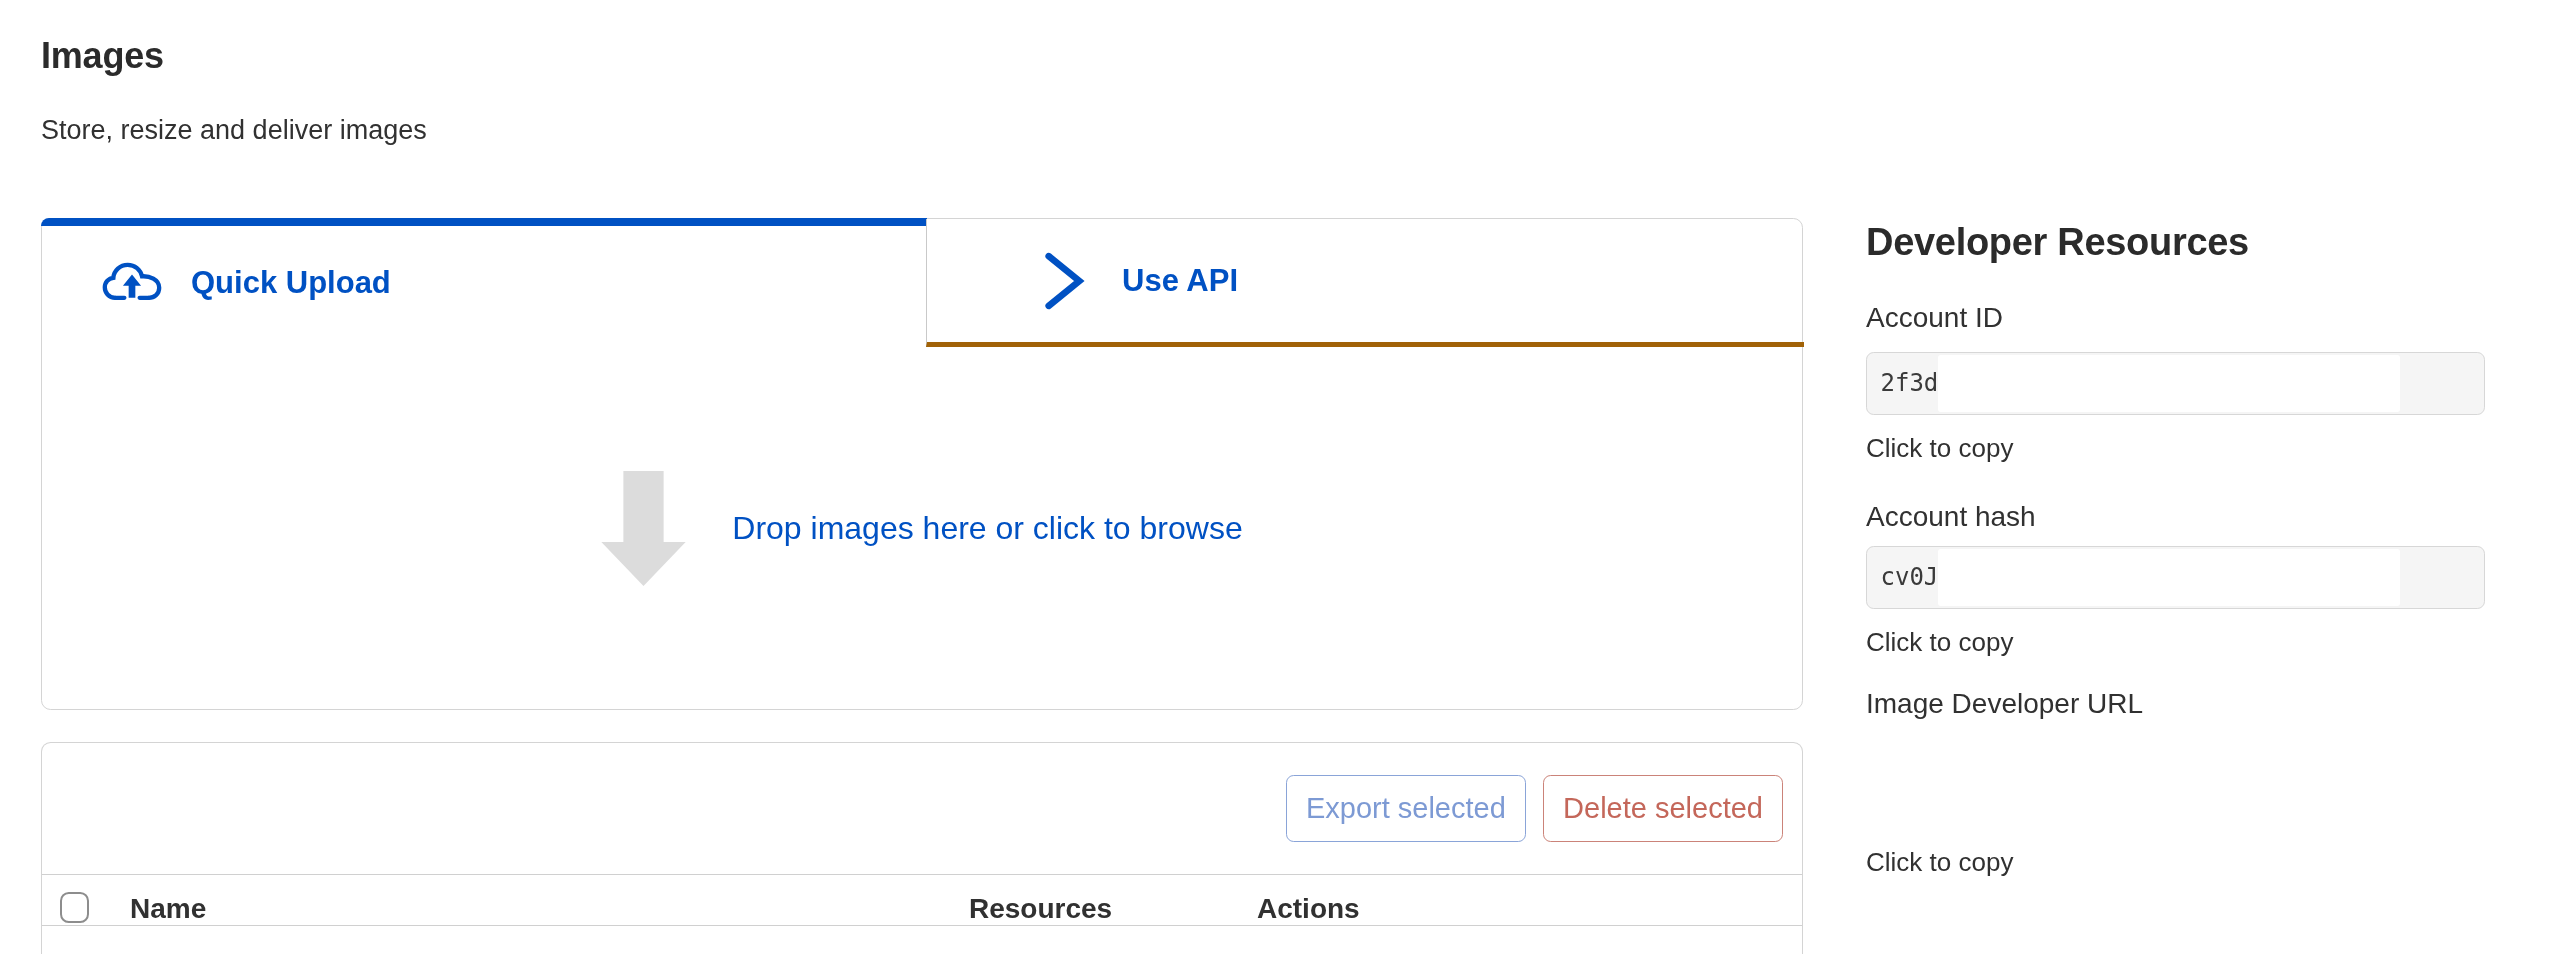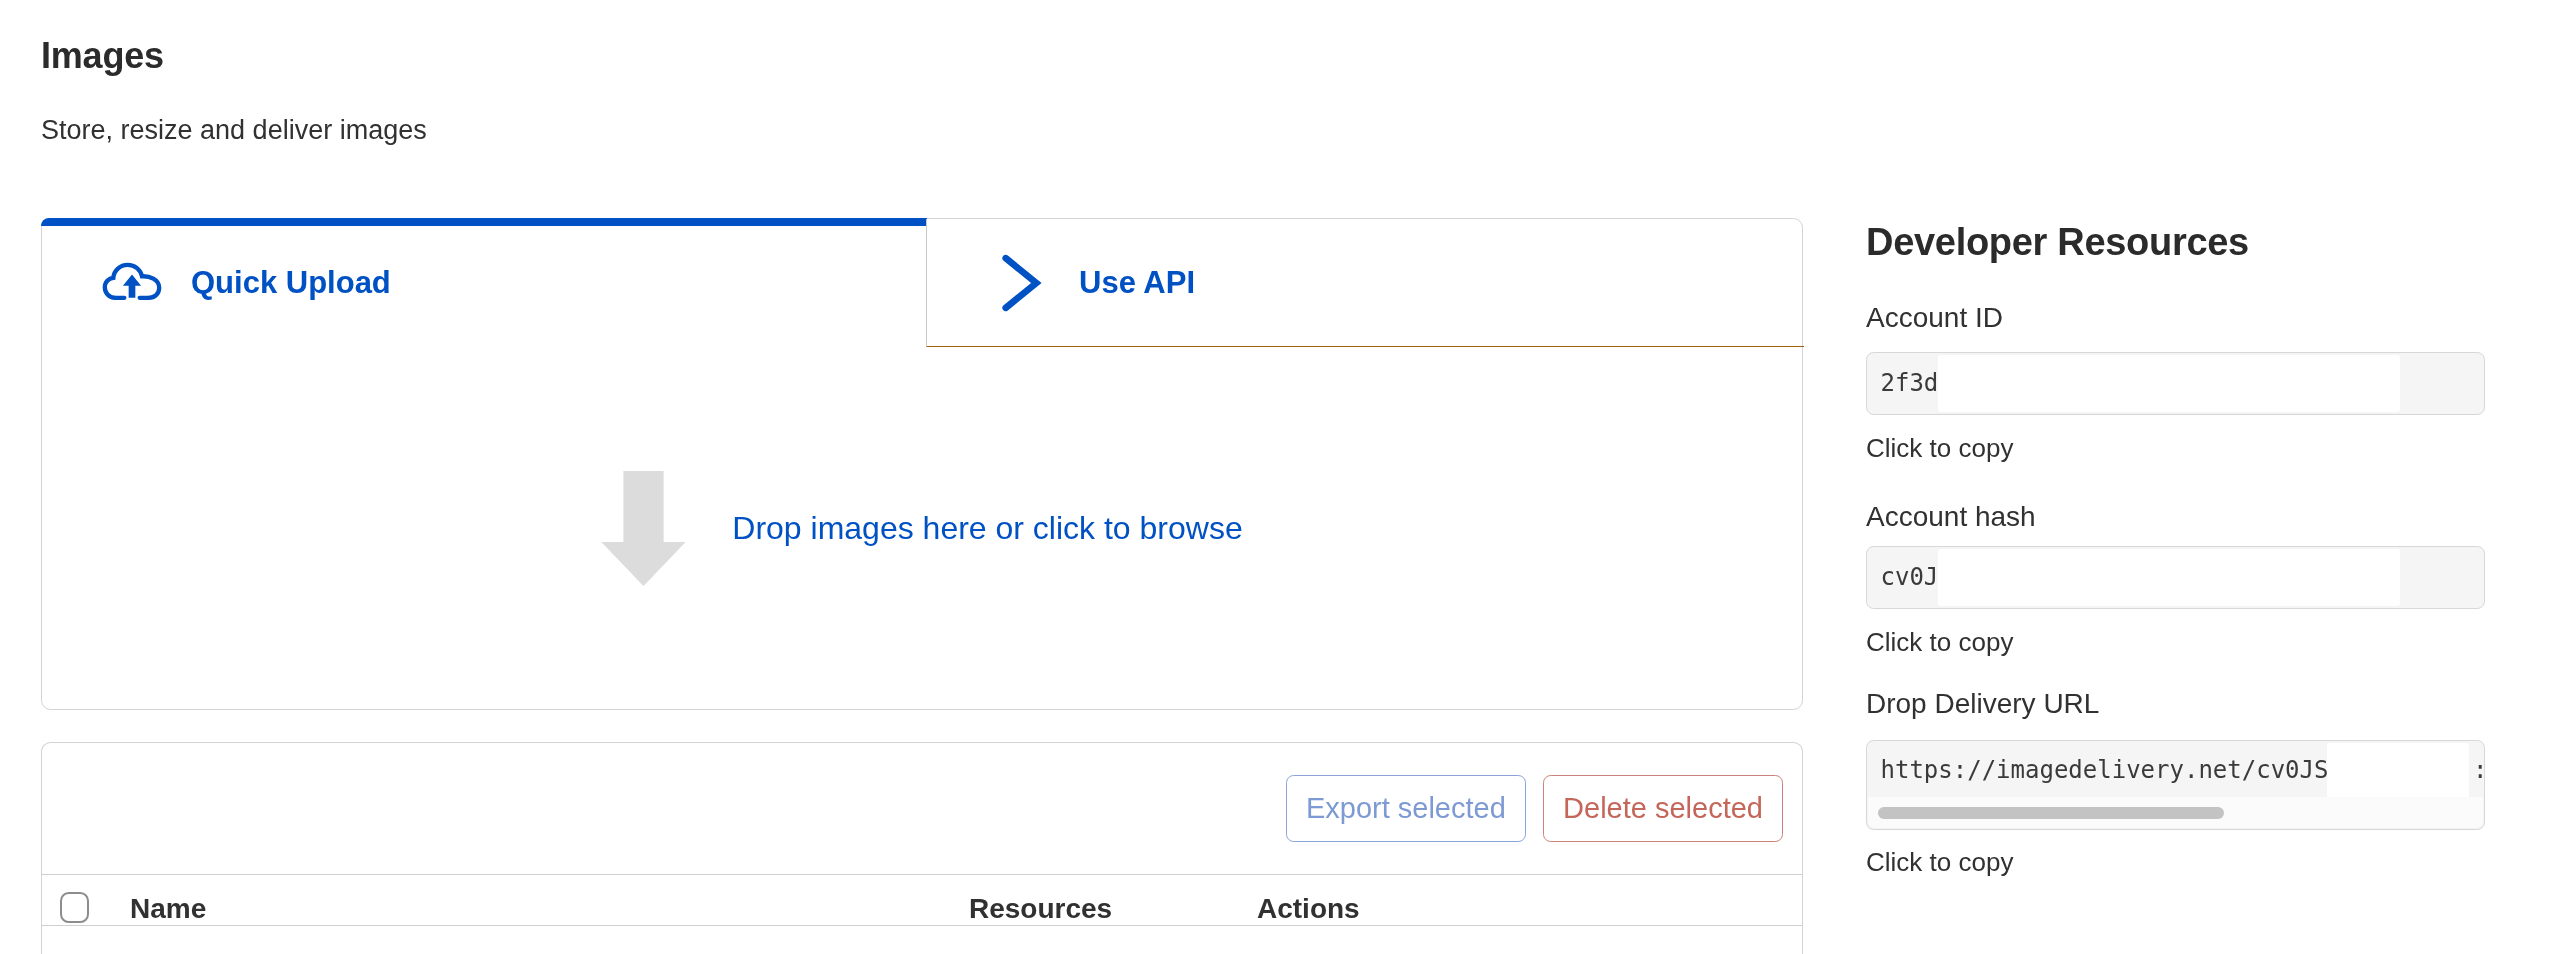--- a/index.html
+++ b/index.html
@@ -12,21 +12,21 @@
 
   
   .page-title{left:41px;top:35px;font-size:36px;font-weight:700;color:#2b2b2b;letter-spacing:-0.2px;}
   .page-subtitle{left:41px;top:115px;font-size:27px;color:#313131;}
 
   
   .upload-card{left:41px;top:218px;width:1762px;height:492px;border:1px solid #d4d4d4;border-radius:9.6px;background:#fff;}
   .tab{position:absolute;top:0;height:128px;display:flex;align-items:center;cursor:pointer;font-weight:bold;}
   .tab-active{left:0;width:884px;padding-left:60px;gap:29px;}
   .tab-blue-bar{position:absolute;left:-1px;top:-1px;width:886px;height:7.7px;background:#0051c3;border-top-left-radius:9.6px;}
-  .tab-inactive{left:884px;width:878px;padding-left:73px;gap:37px;border-left:1px solid #c9c9c9;border-bottom:1px solid #a16207;}
+  .tab-inactive{left:884px;width:878px;padding-left:116px;gap:37px;border-left:1px solid #c9c9c9;border-bottom:5px solid #a16207;}
   .tab-label{font-size:31px;color:#0051c3;}
   .dropzone{position:absolute;left:0;top:128px;right:0;bottom:0;display:flex;align-items:center;justify-content:center;gap:46px;cursor:pointer;}
   .dropzone-label{font-size:32px;color:#0051c3;}
 
   
   .list-card{left:41px;top:742px;width:1762px;height:231px;border:1px solid #d4d4d4;border-bottom:none;border-radius:9.6px 9.6px 0 0;background:#fff;}
   .toolbar{position:relative;height:131px;display:flex;align-items:center;justify-content:flex-end;gap:17.3px;padding-right:19px;}
   .btn{height:67px;padding:0 19px;font-size:29px;background:#fff;border-radius:7.7px;font-family:"Liberation Sans",sans-serif;cursor:pointer;}
   .btn-export{border:1.9px solid #8aa4d8;color:#7d9ad4;}
   .btn-delete{border:1.9px solid #cb8379;color:#c4675a;}
@@ -118,27 +118,17 @@
   </div>
   <div class="abs sb-hint" style="top:433px;">Click to copy</div>
 
   <div class="abs sb-label" style="top:501px;">Account hash</div>
   <div class="abs sb-field sb-field-short" style="top:546px;">
     <span class="sb-value">cv0J</span>
     <div class="redact redact-short"></div>
   </div>
   <div class="abs sb-hint" style="top:627px;">Click to copy</div>
 
-  <div class="abs sb-label" style="top:688px;">Drop Delivery URL</div>
-  <div class="abs sb-field sb-field-url" style="top:740px;">
-    <div class="url-text-row">
-      <span class="sb-value">https://imagedelivery.net/cv0JS</span>
-      <div class="redact redact-url"></div>
-      <span class="url-fragment">:</span>
-    </div>
-    <div class="scroll-row">
-      <div class="scroll-thumb"></div>
-    </div>
-  </div>
+  <div class="abs sb-label" style="top:688px;">Image Developer URL</div>
   <div class="abs sb-hint" style="top:847px;">Click to copy</div>
 
 </div>
 
 
 </body></html>

